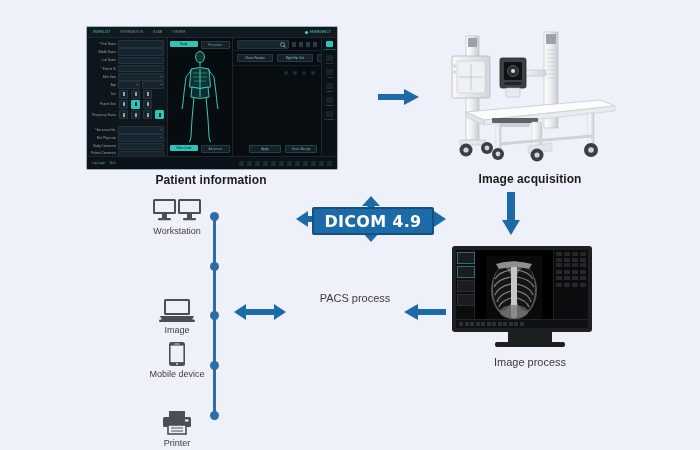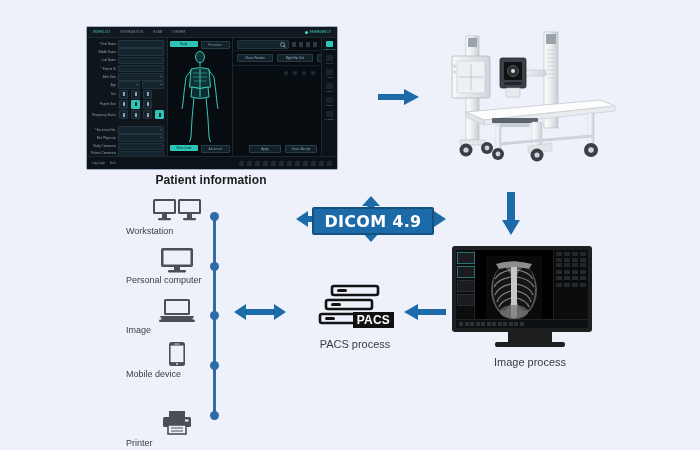--- a/index.html
+++ b/index.html
@@ -144,21 +144,21 @@
     background:#1d6aa8;border:2px solid #15517f;border-radius:2px;
     display:flex;align-items:center;justify-content:center;
   }
   .dicom-text{
     font-size:16px;font-weight:bold;color:#fff;letter-spacing:.3px;
     font-family:"DejaVu Sans", sans-serif;
   }
 
   
   .device-col{left:126px;top:198px;width:102px;height:244px;}
-  .device{position:absolute;width:102px;}
+  .device{position:absolute;width:102px;text-align:center;}
   .device .ic{height:26px;display:flex;align-items:flex-end;justify-content:center;}
   .device .lbl{font-size:9px;color:#3d3d3d;margin-top:2px;white-space:nowrap;}
   .spine{
     position:absolute;left:213px;top:213px;width:3px;height:207px;background:#2e6ca8;border-radius:2px;
   }
   .dot{
     position:absolute;width:9px;height:9px;border-radius:50%;background:#2e6ca8;left:210px;
   }
 
   
@@ -484,20 +484,21 @@
         <circle cx="58" cy="128" r="6" fill="#3a3f45"></circle>
           <circle cx="58" cy="128" r="2.4" fill="#cfd4d8"></circle>
         <circle cx="97" cy="129" r="6.5" fill="#3a3f45"></circle>
           <circle cx="97" cy="129" r="2.6" fill="#cfd4d8"></circle>
         <circle cx="151" cy="124" r="7" fill="#3a3f45"></circle>
           <circle cx="151" cy="124" r="2.8" fill="#cfd4d8"></circle>
       </g>
     </svg>
   </div>
 
+  <div class="abs caption xray-cap">Image acquisition</div>
 
   <div class="abs arrow" style="left:500px;top:192px;">
     <svg width="22" height="44" viewBox="0 0 22 44">
       <path d="M7 0 H15 V28 H20 L11 43 L2 28 H7 Z" fill="#1d6aa8"></path>
     </svg>
   </div>
 
   <div class="abs dicom-wrap">
     <svg width="150" height="46" viewBox="0 0 150 46" style="position:absolute;left:0;top:0;">
 
@@ -538,31 +539,20 @@
             <rect x="10" y="16" width="5" height="4"></rect>
               <rect x="6" y="20" width="13" height="2.2" rx="1"></rect>
             <rect x="35" y="16" width="5" height="4"></rect>
               <rect x="31" y="20" width="13" height="2.2" rx="1"></rect>
           </g>
         </svg>
       </div>
       <div class="lbl">Workstation</div>
     </div>
 
-    <div class="device" style="top:49px;">
-      <div class="ic">
-        <svg width="34" height="26" viewBox="0 0 34 26">
-          <rect x="1" y="1" width="32" height="19" rx="1.8" fill="#4a4f55"></rect>
-          <rect x="3.5" y="3.5" width="27" height="14" fill="#eef1fa"></rect>
-          <rect x="14" y="20" width="6" height="3.5" fill="#4a4f55"></rect>
-          <rect x="8" y="23" width="18" height="2.4" rx="1.2" fill="#4a4f55"></rect>
-        </svg>
-      </div>
-      <div class="lbl">Personal computer</div>
-    </div>
 
     <div class="device" style="top:99px;">
       <div class="ic">
         <svg width="36" height="26" viewBox="0 0 36 26">
           <rect x="5" y="2" width="26" height="16" rx="1.6" fill="#4a4f55"></rect>
           <rect x="7" y="4" width="22" height="12" fill="#eef1fa"></rect>
           <path d="M1 19 H35 L33 23 H3 Z" fill="#4a4f55"></path>
           <rect x="0" y="22.5" width="36" height="2.4" rx="1.2" fill="#4a4f55"></rect>
         </svg>
       </div>
@@ -595,35 +585,20 @@
     </div>
   </div>
 
   <div class="abs arrow" style="left:234px;top:302px;">
     <svg width="52" height="20" viewBox="0 0 52 20">
       <path d="M0 10 L12 2 V7 H40 V2 L52 10 L40 18 V13 H12 V18 Z" fill="#1d6aa8"></path>
     </svg>
   </div>
 
   <div class="abs pacs-wrap">
-    <div class="pacs-icon">
-      <svg width="74" height="46" viewBox="0 0 74 46">
-        <g fill="none" stroke="#121212" stroke-width="2.6">
-          <rect x="14" y="2" width="46" height="9" rx="2"></rect>
-          <rect x="8" y="16" width="46" height="9" rx="2"></rect>
-          <rect x="2" y="30" width="46" height="9" rx="2"></rect>
-        </g>
-        <g fill="#121212">
-          <rect x="19" y="5" width="10" height="3" rx="1.5"></rect>
-          <rect x="13" y="19" width="10" height="3" rx="1.5"></rect>
-          <rect x="7" y="33" width="10" height="3" rx="1.5"></rect>
-        </g>
-      </svg>
-      <span class="pacs-badge">PACS</span>
-    </div>
     <div class="pacs-cap">PACS process</div>
   </div>
 
   <div class="abs arrow" style="left:404px;top:303px;">
     <svg width="42" height="18" viewBox="0 0 42 18">
       <path d="M0 9 L14 1 V6 H42 V12 H14 V17 Z" fill="#1d6aa8"></path>
     </svg>
   </div>
 
   <div class="abs monitor">

